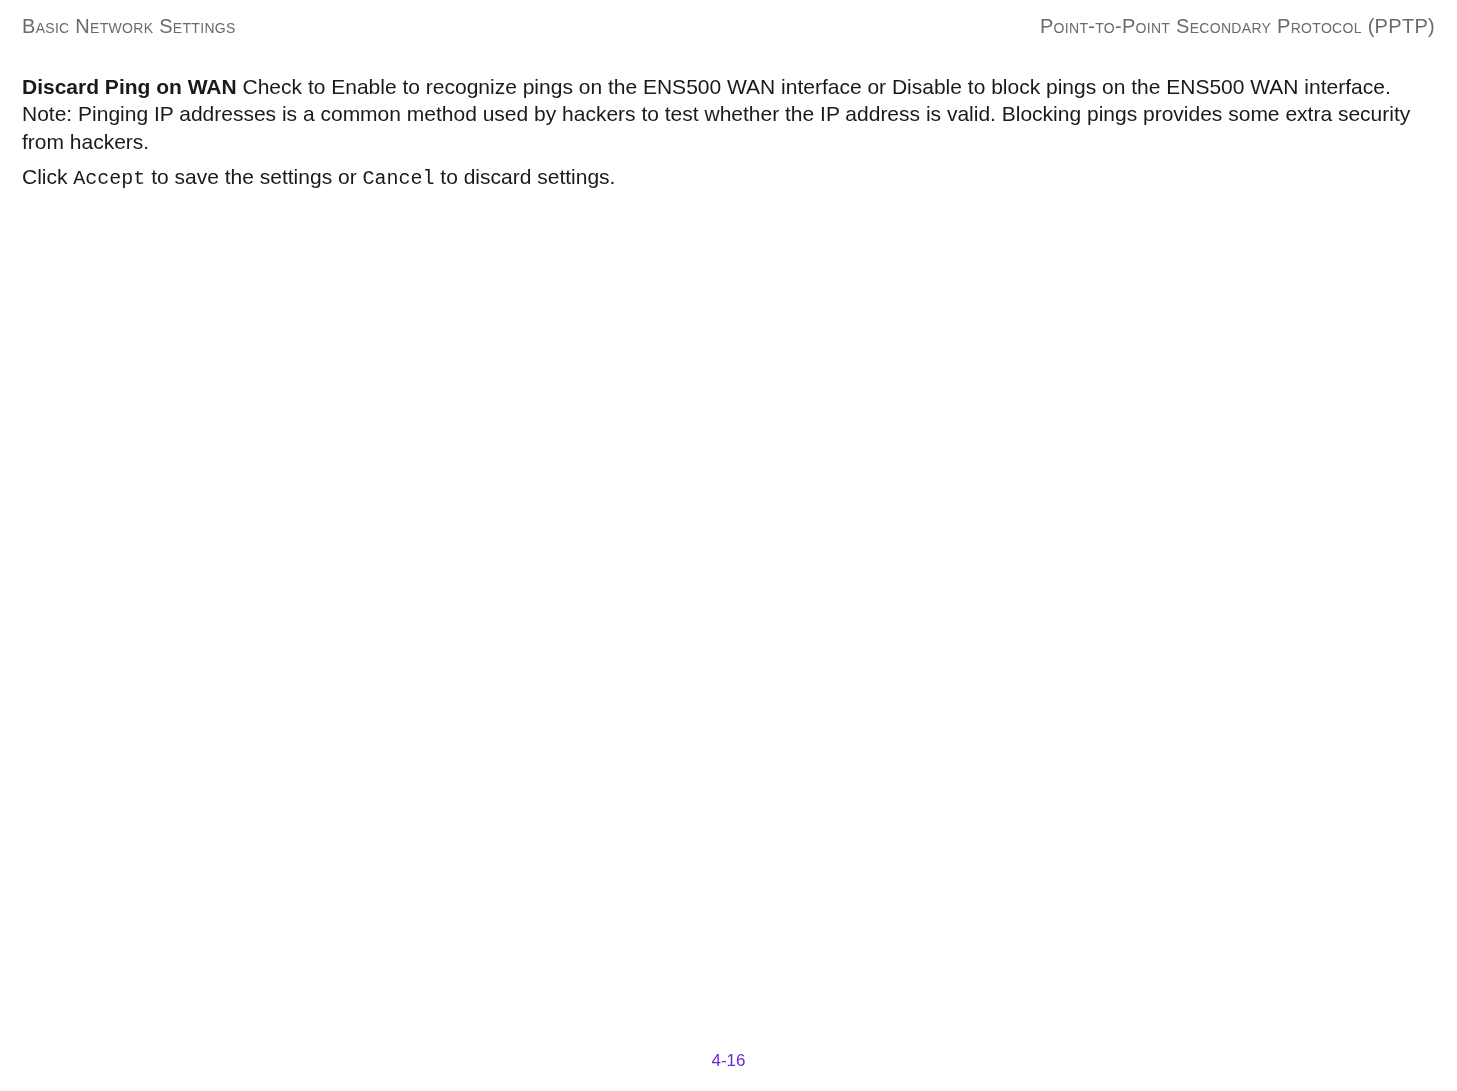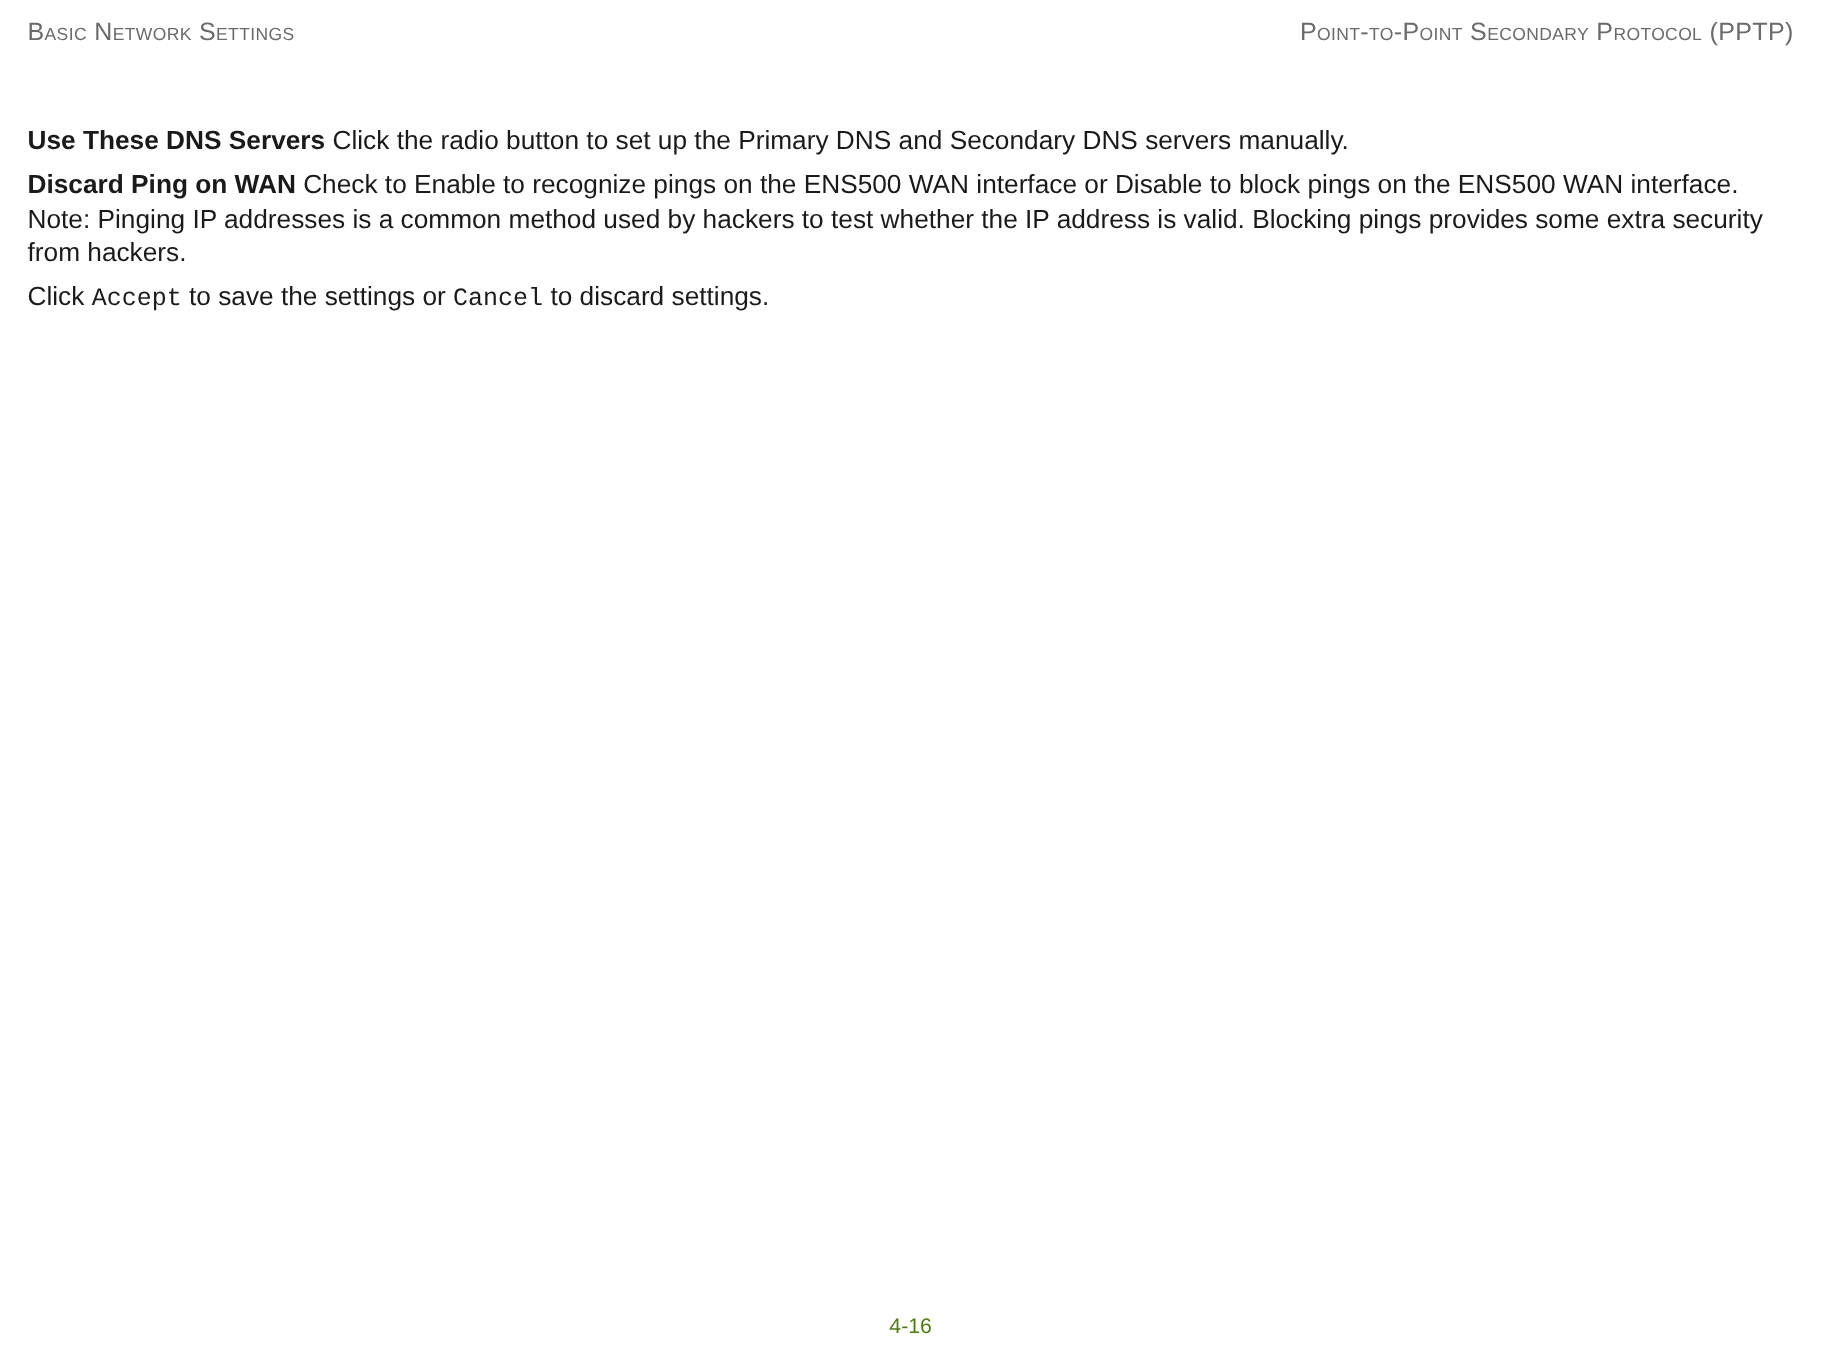--- a/index.html
+++ b/index.html
@@ -12,21 +12,21 @@
       width: 1457px;
       height: 1091px;
       background: #ffffff;
       position: relative;
       padding: 15px 20px;
     }
     .header {
       display: flex;
       justify-content: space-between;
       align-items: baseline;
-      margin-bottom: 61px;
+      margin-bottom: 35px;
       padding: 0 2px;
     }
     .header-left, .header-right {
       font-variant: small-caps;
       font-size: 20px;
       color: #6a6a6a;
       letter-spacing: 0.3px;
     }
     .content {
       padding: 0 2px;
@@ -45,36 +45,33 @@
       font-size: 20px;
       margin-top: 16px;
     }
     .page-num {
       position: absolute;
       bottom: 20px;
       left: 0;
       right: 0;
       text-align: center;
       font-size: 17px;
-      color: #4d7c0f;
+      color: #6d28d9;
     }
   </style>
 </head>
 <body>
 
 <div class="header">
   <span class="header-left">Basic Network Settings</span>
   <span class="header-right">Point-to-Point Secondary Protocol (PPTP)</span>
 </div>
 
 <div class="content">
   <p class="para">
-    <span class="bold">Use These DNS Servers</span><span>  Click the radio button to set up the Primary DNS and Secondary DNS servers manually.</span>
-  </p>
-  <p class="para">
     <span class="bold">Discard Ping on WAN</span><span>  Check to Enable to recognize pings on the ENS500 WAN interface or Disable to block pings on the ENS500 WAN interface. Note: Pinging IP addresses is a common method used by hackers to test whether the IP address is valid. Blocking pings provides some extra security from hackers.</span>
   </p>
   <p class="para">
     <span>Click </span><span class="mono">Accept</span><span> to save the settings or </span><span class="mono">Cancel</span><span> to discard settings.</span>
   </p>
 </div>
 
 <div class="page-num">4-16</div>
 
 </body></html>

